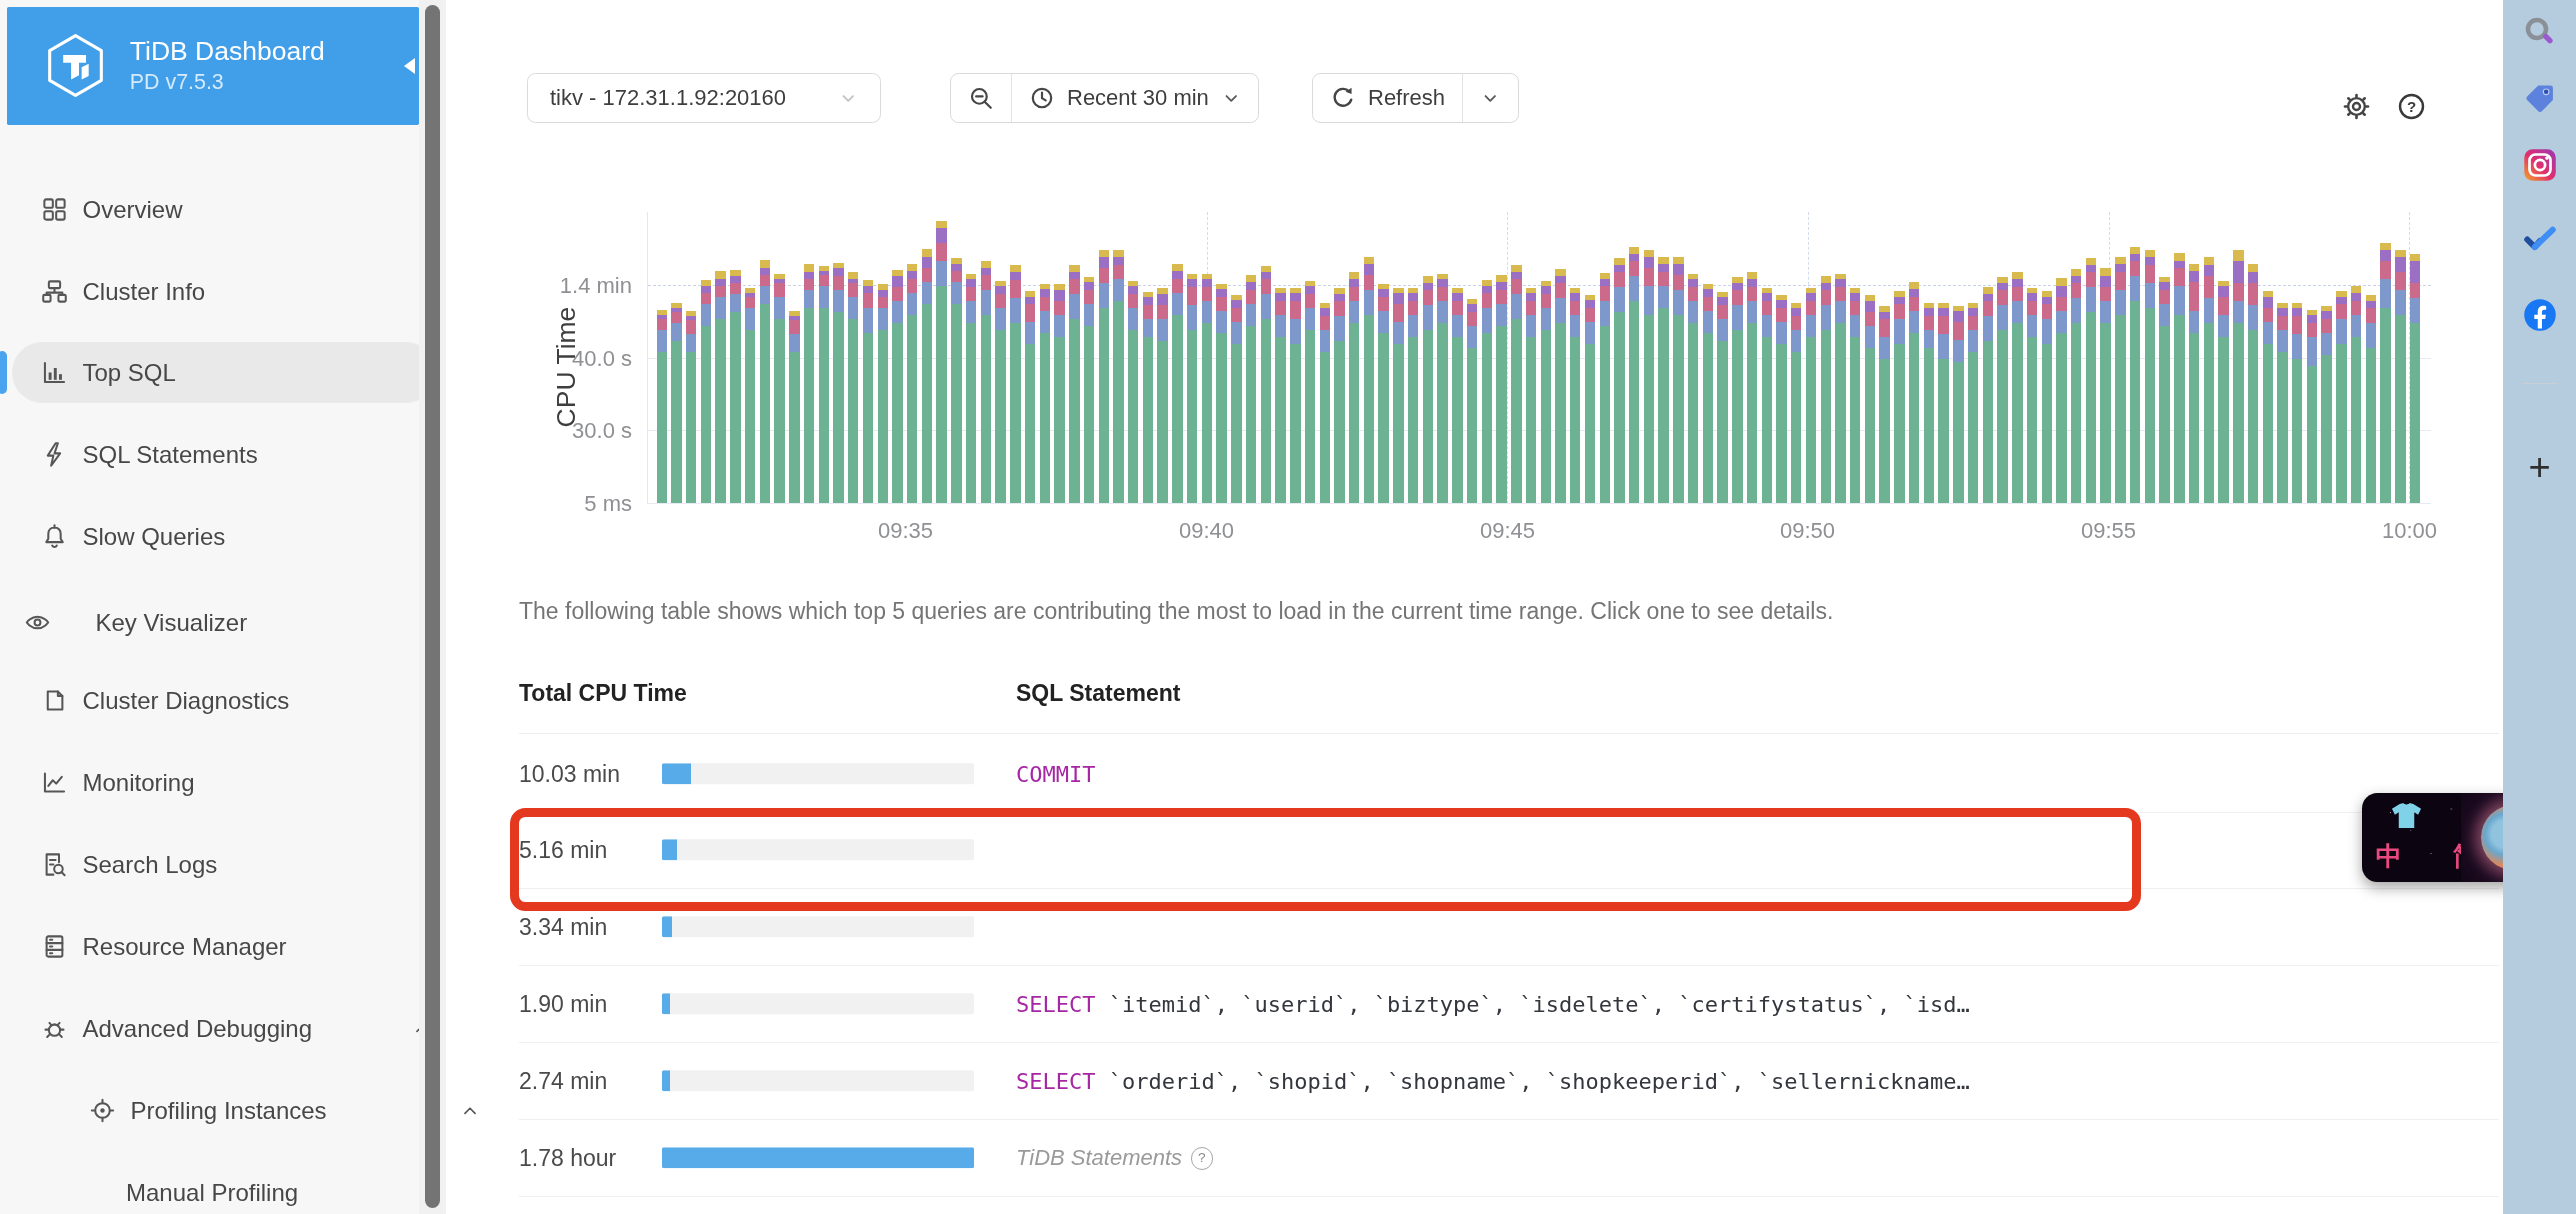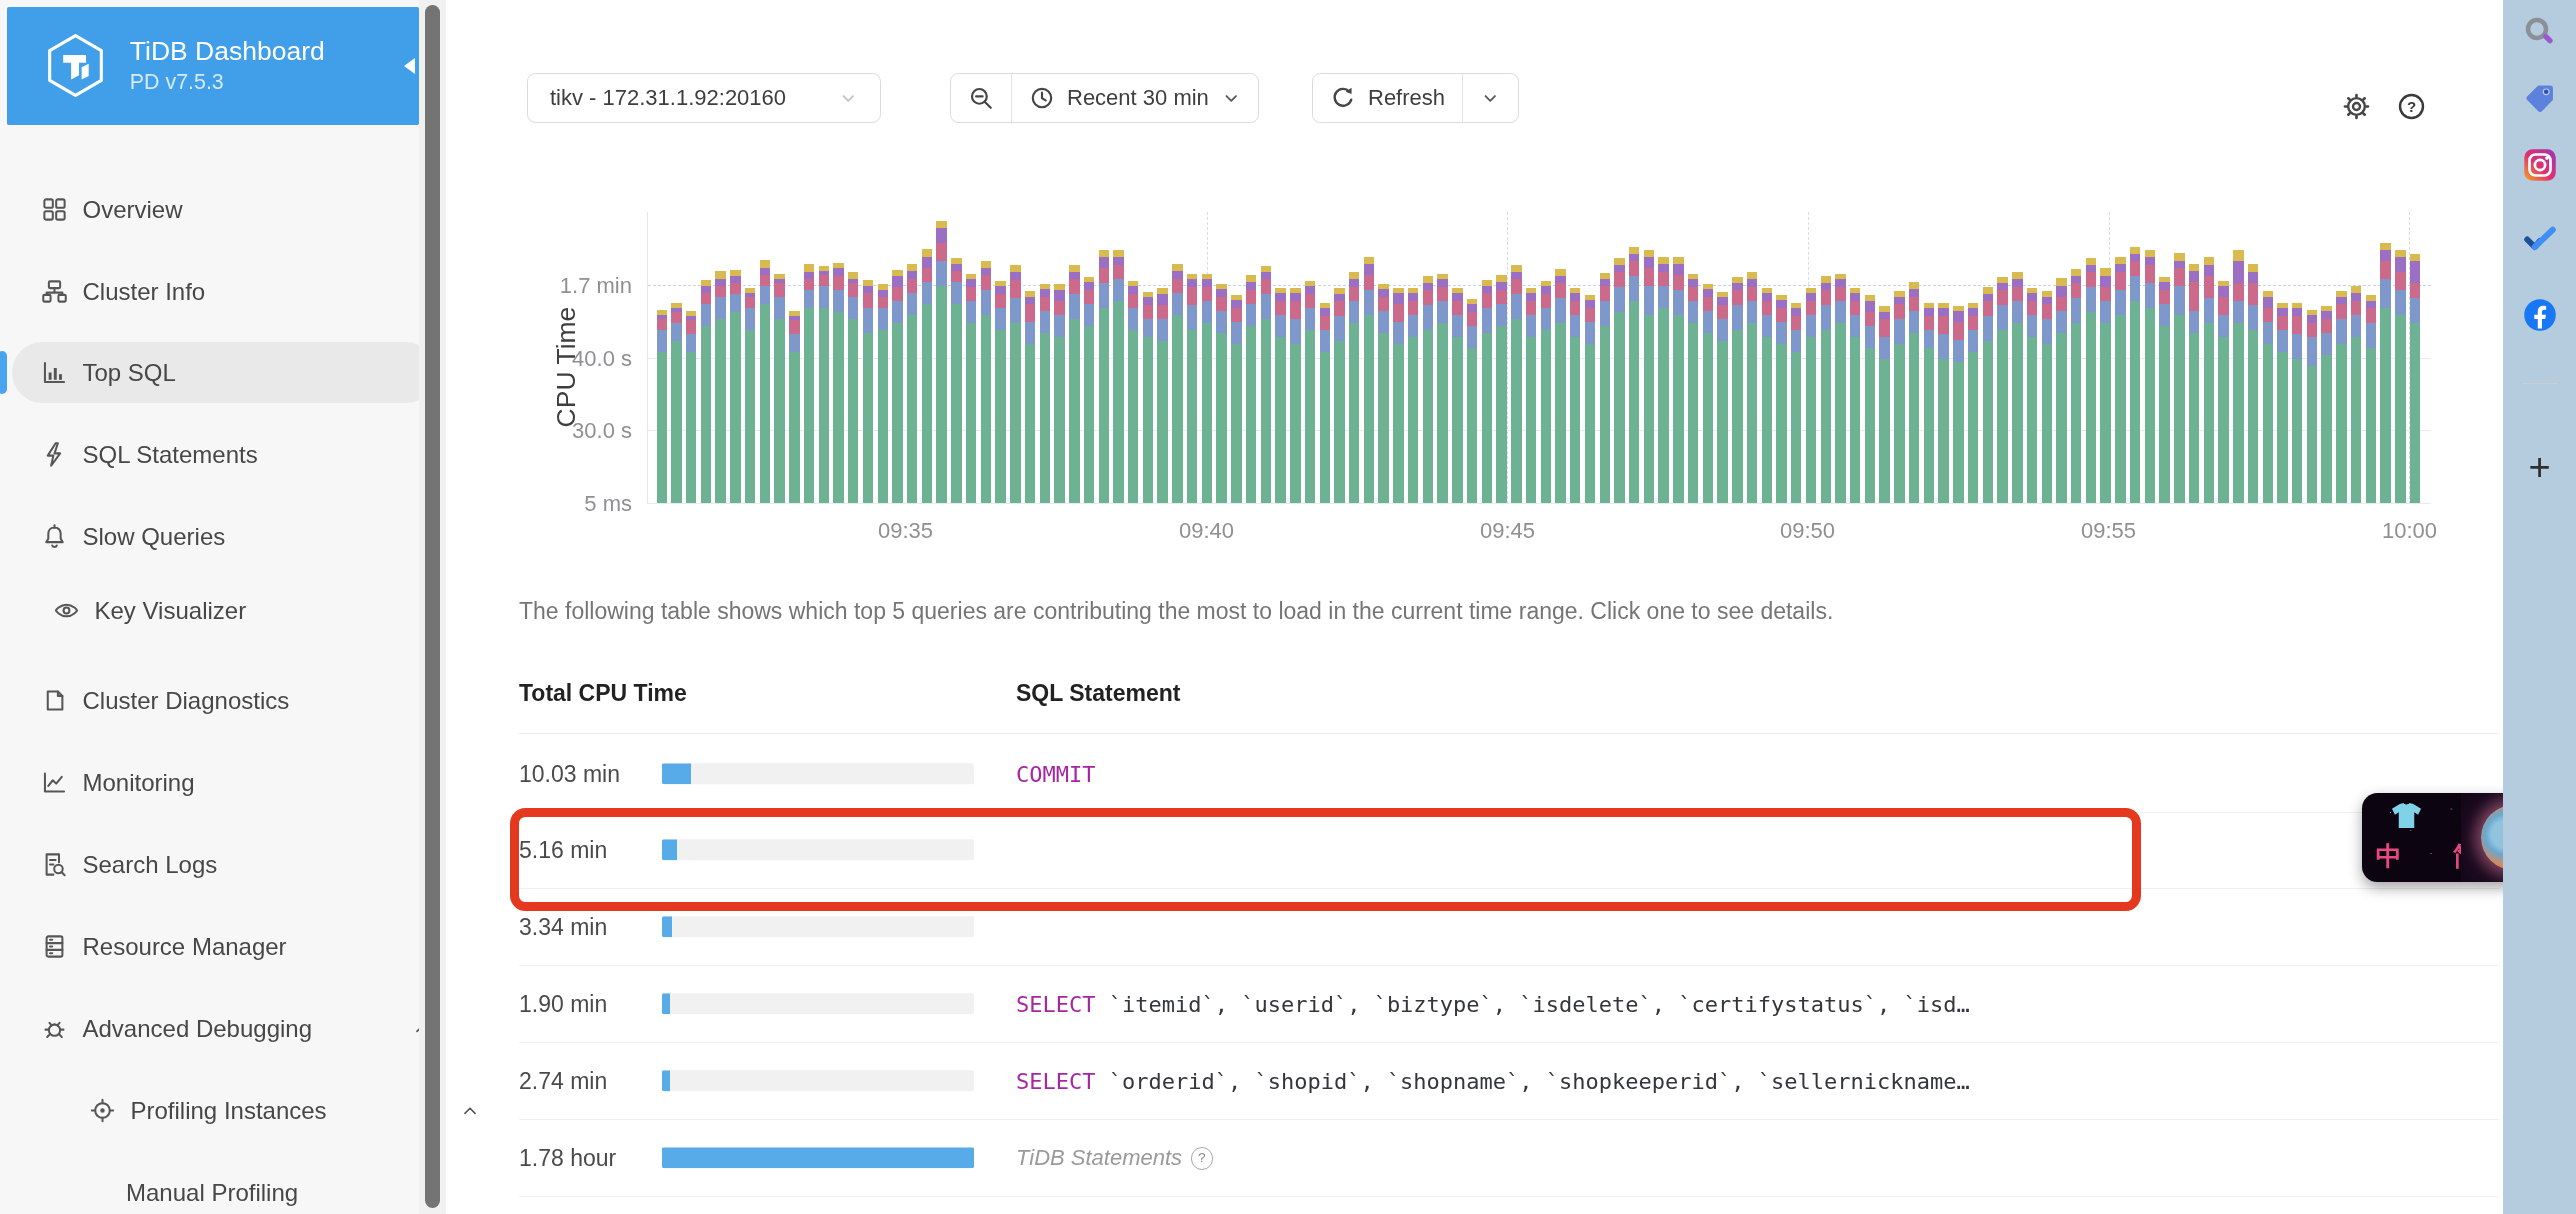--- a/index.html
+++ b/index.html
@@ -181,21 +181,21 @@
             <svg viewBox="0 0 24 24">
               <g fill="none" stroke="#565656" stroke-width="1.8" stroke-linecap="round" stroke-linejoin="round">
                 <path d="M12 4c-3.3 0-5.5 2.4-5.5 5.7V14l-1.8 3h14.6l-1.8-3V9.7C17.5 6.4 15.3 4 12 4z"></path>
                 <path d="M10 20a2.2 2.2 0 0 0 4 0"></path>
                 <path d="M12 2v2"></path>
               </g>
             </svg>
           </span>
           <span class="nav-label">Slow Queries</span>
         </div>
-        <div class="nav-item" style="top: 580px; padding-left: 53px;">
+        <div class="nav-item" style="top: 592px; padding-left: 24px; gap: 30px;">
           <span class="nav-ic">
             <svg viewBox="0 0 24 24">
               <g fill="none" stroke="#565656" stroke-width="1.8" stroke-linecap="round" stroke-linejoin="round">
                 <path d="M2.5 12S6 6.8 12 6.8 21.5 12 21.5 12 18 17.2 12 17.2 2.5 12 2.5 12z"></path>
                 <circle cx="12" cy="12" r="2.6"></circle>
               </g>
             </svg>
           </span>
           <span class="nav-label">Key Visualizer</span>
         </div>
@@ -376,21 +376,21 @@
   </div>
   <div class="icon-btn help-btn">
     <span><svg viewBox="0 0 24 24">
           <circle cx="12" cy="12" r="9.5" fill="none" stroke="#3a3a3a" stroke-width="2"></circle>
           <text x="12" y="16.2" text-anchor="middle" font-size="12.5" font-family="Liberation Sans,sans-serif" fill="#3a3a3a" font-weight="bold">?</text>
         </svg></span>
   </div>
 
   <div class="axis-ylabel">CPU Time</div>
   <div id="yticks">
-      <div class="ytick" style="top: 274px;">1.7 min</div>
+      <div class="ytick" style="top: 274px;">1.4 min</div>
       <div class="ytick" style="top: 347px;">40.0 s</div>
       <div class="ytick" style="top: 419px;">30.0 s</div>
       <div class="ytick" style="top: 492px;">5 ms</div>
     </div>
   <div id="xticks">
       <div class="xtick" style="left: 905px;">09:35</div>
       <div class="xtick" style="left: 1206px;">09:40</div>
       <div class="xtick" style="left: 1507px;">09:45</div>
       <div class="xtick" style="left: 1807px;">09:50</div>
       <div class="xtick" style="left: 2108px;">09:55</div>

